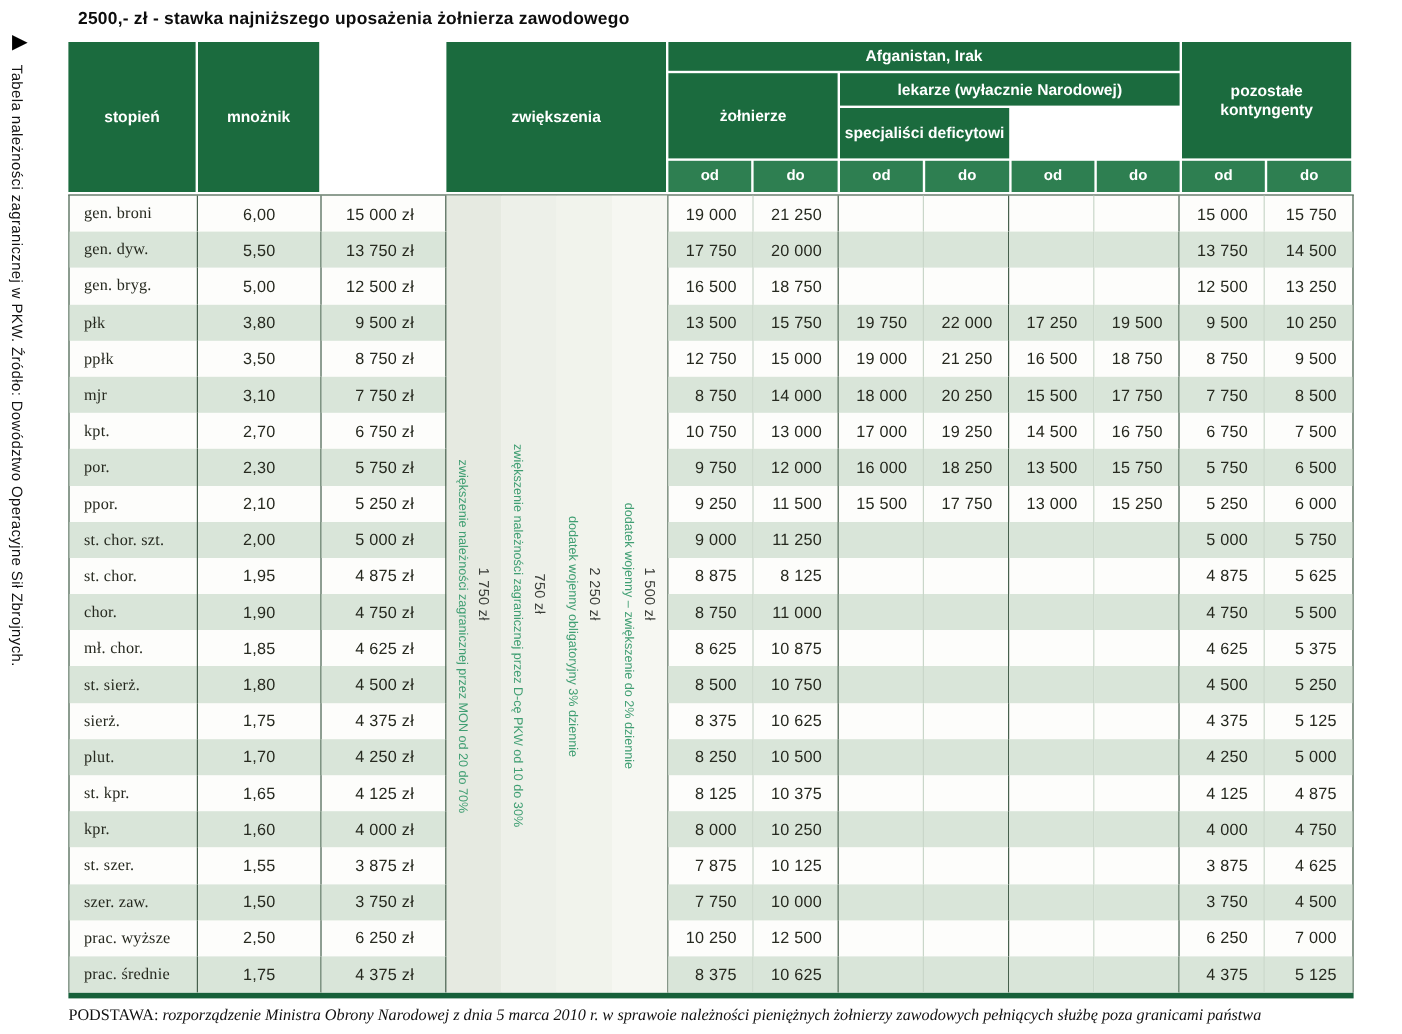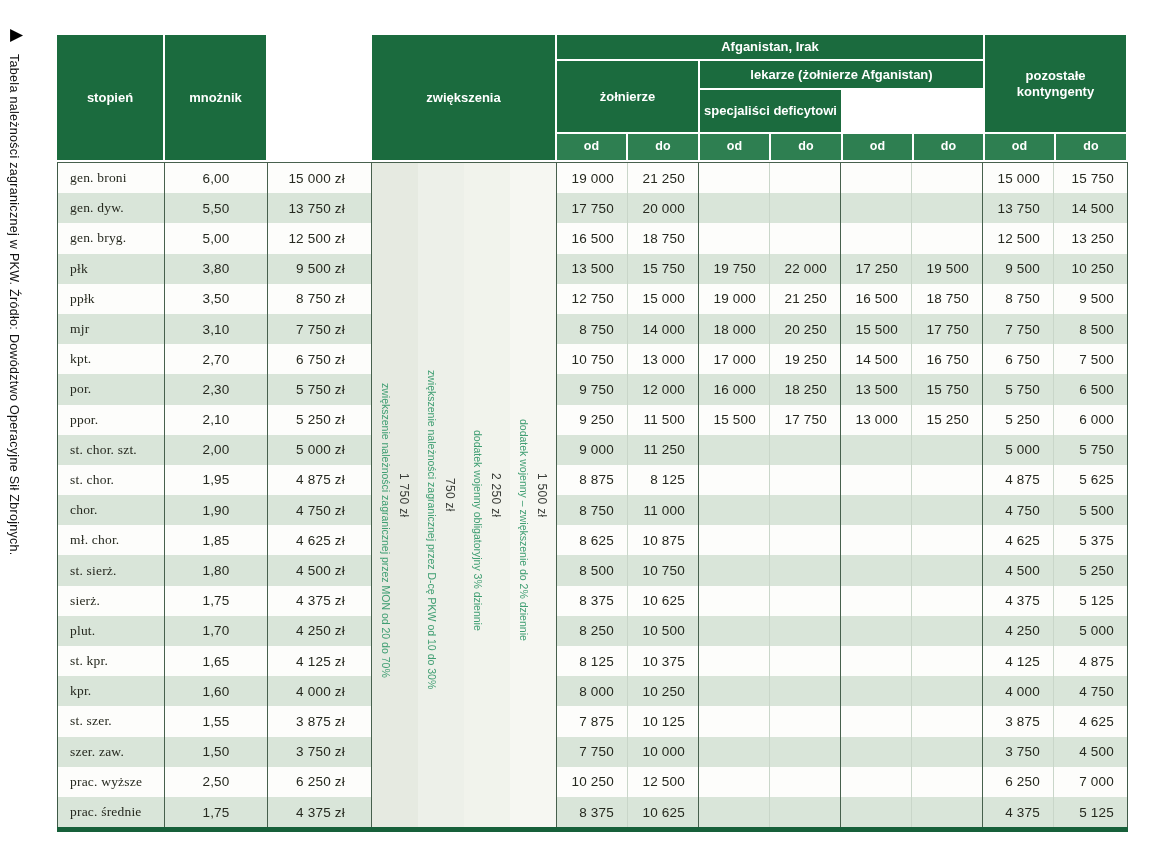--- a/index.html
+++ b/index.html
@@ -67,29 +67,30 @@
   .footer .ftext{font-style:italic;}
 </style>
 </head>
 <body>
 
 <div class="page">
 
   <span class="side-marker">▶</span>
   <div class="side-caption">Tabela należności zagranicznej w PKW. Źródło: Dowództwo Operacyjne Sił Zbrojnych.</div>
 
+  <div class="title">2500,- zł - stawka najniższego uposażenia żołnierza zawodowego</div>
 
   <div class="tbl">
     <div class="thead">
       <div class="hcell" style="grid-area:1/1/5/2">stopień</div>
       <div class="hcell" style="grid-area:1/2/5/3">mnożnik</div>
       <div class="hcell" style="grid-area:1/4/5/5">zwiększenia</div>
       <div class="hcell" style="grid-area:1/5/2/11">Afganistan, Irak</div>
       <div class="hcell" style="grid-area:2/5/4/7">żołnierze</div>
-      <div class="hcell" style="grid-area:2/7/3/11">lekarze (żołnierze Afganistan)</div>
+      <div class="hcell" style="grid-area:2/7/3/11">lekarze (wyłacznie Narodowej)</div>
       <div class="hcell" style="grid-area:3/7/4/9">specjaliści deficytowi</div>
       <div class="hcell" style="grid-area:1/11/4/13">pozostałe kontyngenty</div>
       <div class="hcell sub" style="grid-area:4/5/5/6">od</div>
       <div class="hcell sub" style="grid-area:4/6/5/7">do</div>
       <div class="hcell sub" style="grid-area:4/7/5/8">od</div>
       <div class="hcell sub" style="grid-area:4/8/5/9">do</div>
       <div class="hcell sub" style="grid-area:4/9/5/10">od</div>
       <div class="hcell sub" style="grid-area:4/10/5/11">do</div>
       <div class="hcell sub" style="grid-area:4/11/5/12">od</div>
       <div class="hcell sub" style="grid-area:4/12/5/13">do</div>
@@ -355,14 +356,18 @@
         <div class="cell s_do num alt bd" style="grid-area: 22 / 8;"></div>
         <div class="cell p_od num alt bl" style="grid-area: 22 / 9;"></div>
         <div class="cell p_do num alt bd" style="grid-area: 22 / 10;"></div>
         <div class="cell k_od num alt bl" style="grid-area: 22 / 11;">4 375</div>
         <div class="cell k_do num alt" style="grid-area: 22 / 12;">5 125</div>
       </div>
 
     <div class="bottom-bar"></div>
   </div>
 
+  <div class="footer">
+    <span class="flabel">PODSTAWA:</span>
+    <span class="ftext">rozporządzenie Ministra Obrony Narodowej z dnia 5 marca 2010 r. w sprawoie należności pieniężnych żołnierzy zawodowych pełniących służbę poza granicami państwa</span>
+  </div>
 
 </div>
 
 </body></html>

